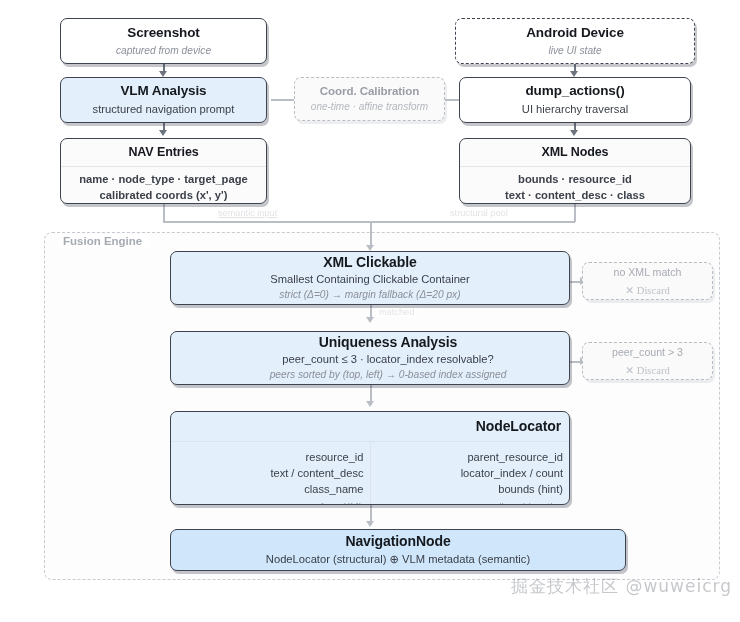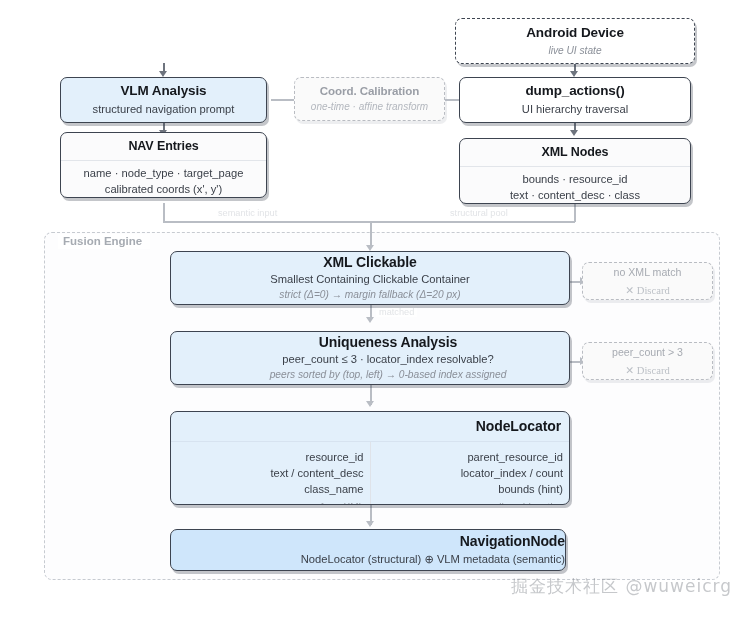--- a/index.html
+++ b/index.html
@@ -48,21 +48,21 @@
   .sub.italic { font-style: italic; color: #8a8f98; font-size: 10.2px; }
   .faint .title { color: #9a9ea6; font-weight: bold; font-size: 11.6px; }
   .faint .sub   { color: #b3b7be; font-style: italic; font-size: 10px; }
 
   .hdr {
     padding: 6px 8px 5px;
     border-bottom: 1px solid #e2e5ea;
     background: transparent;
   }
   .body { padding: 5px 8px 6px; }
-  .body .line { font-size: 11.2px; color: #3b4049; line-height: 1.42; }
+  .body .line { font-size: 11.2px; color: #3b4049; line-height: 1.42; font-weight: bold; }
 
   
   #fusion-group {
     position: absolute;
     left: 44px; top: 232px; width: 676px; height: 348px;
     border: 1.3px dashed #c7cbd1;
     border-radius: 8px;
     background: rgba(252,252,253,0.55);
   }
   #fusion-label {
@@ -166,23 +166,27 @@
 
   <div class="conn vline light" style="left:370px; top:505px; height:20px;"></div>
   <div class="arrow light" style="left:365.5px; top:521px;"></div>
 
   <div class="conn hline light" style="left:568px; top:281px; width:14px;"></div>
   <div class="arrow right" style="left:580px; top:276.5px;"></div>
 
   <div class="conn hline light" style="left:568px; top:361px; width:14px;"></div>
   <div class="arrow right" style="left:580px; top:356.5px;"></div>
 
-  <div class="edge-label" style="left:215px; top:208px;">semantic input</div>
+  <div class="edge-label" style="left:215px; top:208px;text-decoration:underline;">semantic input</div>
   <div class="edge-label" style="left:447px; top:208px;">structural pool</div>
 
+  <div class="node" style="left:60px; top:18px; width:207px; height:46px; gap:2px;">
+    <div class="title">Screenshot</div>
+    <div class="sub italic">captured from device</div>
+  </div>
 
   <div class="node dashed" style="left:455px; top:18px; width:240px; height:46px; gap:2px;">
     <div class="title">Android Device</div>
     <div class="sub italic">live UI state</div>
   </div>
 
   <div class="node blue" style="left:60px; top:77px; width:207px; height:46px; gap:2px;">
     <div class="title">VLM Analysis</div>
     <div class="sub">structured navigation prompt</div>
   </div>
@@ -190,21 +194,21 @@
   <div class="node faint" style="left:294px; top:77px; width:151px; height:44px; gap:2px;">
     <div class="title">Coord. Calibration</div>
     <div class="sub">one-time · affine transform</div>
   </div>
 
   <div class="node" style="left:459px; top:77px; width:232px; height:46px; gap:2px;">
     <div class="title">dump_actions()</div>
     <div class="sub">UI hierarchy traversal</div>
   </div>
 
-  <div class="node panel" style="left:60px; top:132px; width:207px; height:66px; justify-content:flex-start;">
+  <div class="node panel" style="left:60px; top:138px; width:207px; height:66px; justify-content:flex-start;">
     <div class="hdr">
       <div class="title sm">NAV Entries</div>
     </div>
     <div class="body">
       <div class="line">name · node_type · target_page</div>
       <div class="line">calibrated coords (x', y')</div>
 
     </div>
   </div>
 
@@ -244,21 +248,21 @@
       </div>
       <div class="col">
         <div class="line">parent_resource_id</div>
         <div class="line">locator_index / count</div>
         <div class="line">bounds (hint)</div>
         <div class="line note">← disambiguation</div>
       </div>
     </div>
   </div>
 
-  <div class="node blue2" style="left:170px; top:529px; width:396px; height:42px; gap:2px;align-items:flex-end;">
+  <div class="node blue2" style="left:170px; top:529px; width:456px; height:42px; gap:2px;">
     <div class="title lg">NavigationNode</div>
     <div class="sub">NodeLocator (structural) ⊕ VLM metadata (semantic)</div>
   </div>
 
   <div class="node faint discard" style="left:582px; top:262px; width:131px; height:38px;">
     <div class="d1">no XML match</div>
     <div class="d2">✕ Discard</div>
   </div>
 
   <div class="node faint discard" style="left:582px; top:342px; width:131px; height:38px;">

